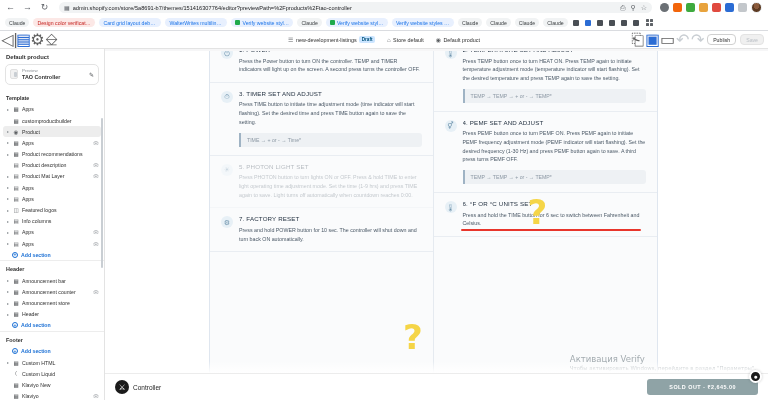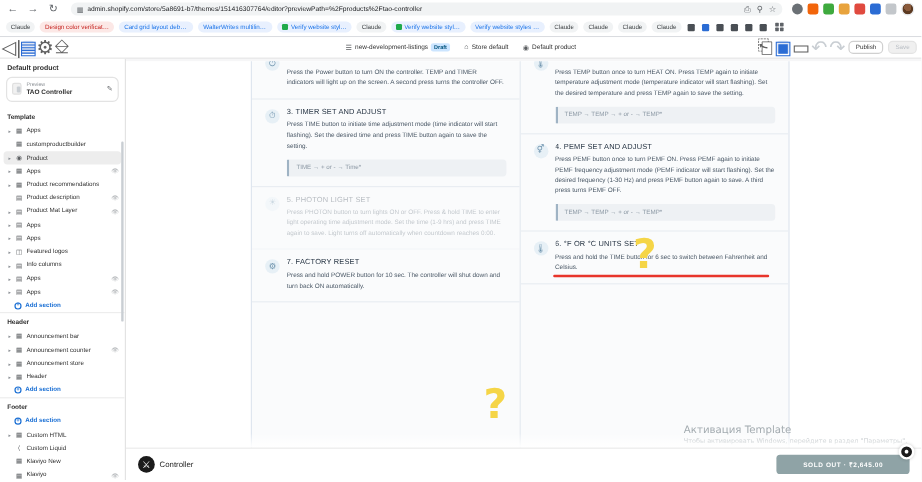--- a/index.html
+++ b/index.html
@@ -596,21 +596,21 @@
           </div>
 
           <div class="q-mark" style="left:94px; top:160px;">?</div>
           <div class="red-underline" style="left:27px; top:190px; width:180px;"></div>
         </div>
 
         <div class="blue-dot" style="left:335px; bottom:-4px;"></div>
       </div>
 
       <div class="winact">
-        <div class="winact-title">Активация Template</div>
+        <div class="winact-title">Активация Verify</div>
         <div class="winact-sub">Чтобы активировать Windows, перейдите в раздел "Параметры".</div>
       </div>
 
       <div class="fade-white"></div>
 
       <div class="sticky-bar">
         <div class="sticky-left">
           <span class="sticky-thumb">⚔</span>
           <span class="sticky-name">Controller</span>
         </div>

